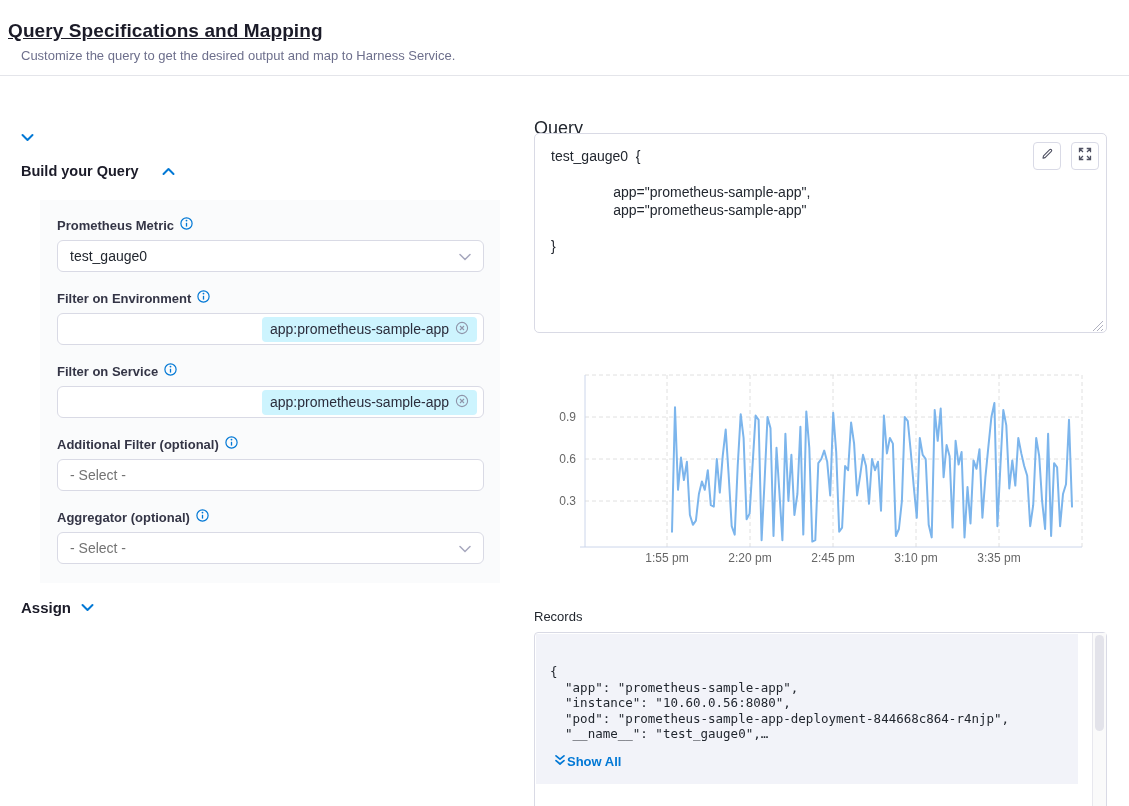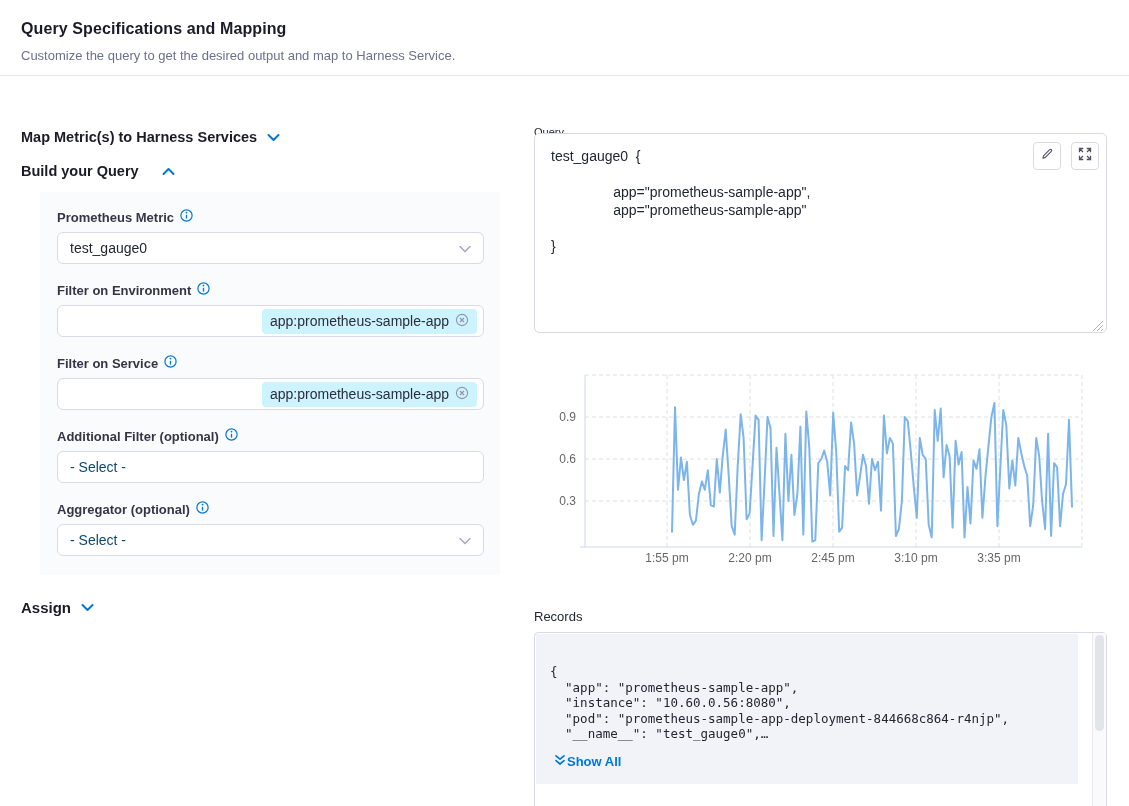--- a/index.html
+++ b/index.html
@@ -1,46 +1,46 @@
 <!DOCTYPE html>
 <html><head>
 <meta charset="utf-8">
 <style>
   * { box-sizing: border-box; margin: 0; padding: 0; }
   html,body { width:1129px; height:806px; overflow:hidden; background:#fff;
     font-family:"Liberation Sans", sans-serif; color:#22272f; }
   .abs { position:absolute; }
 
   
-  .page-title { left:21px; top:20px; font-size:16px; font-weight:700; color:#1b1b28; letter-spacing:.1px; }
+  .page-title { left:8px; top:20px; font-size:19px; font-weight:700; color:#1b1b28; letter-spacing:.1px;text-decoration:underline; }
   .page-subtitle { left:21px; top:48px; font-size:13px; color:#6d6f8c; }
   .header-divider { left:0; top:75px; width:1129px; height:1px; background:#e4e5ea; }
 
   
   .section-row { display:flex; align-items:center; gap:10px; cursor:pointer; }
   .section-label { font-size:14.5px; font-weight:700; color:#1b1b28; }
   .row-map { left:21px; top:128px; }
   .row-build { left:21px; top:162px;gap:23px; }
   .row-assign { left:21px; top:598px; }
   .row-assign .section-label { font-size:15px; }
 
-  .form-panel { left:40px; top:192px; width:460px; height:383px; background:#fafbfc; padding:16px 17px; }
+  .form-panel { left:40px; top:200px; width:460px; height:383px; background:#fafbfc; padding:16px 17px; }
   .field-group { margin-bottom:17px; }
   .field-label-row { display:flex; align-items:center; gap:6px; margin-bottom:6px; }
   .field-label { font-size:13px; font-weight:600; color:#343546; }
   .input { height:32px; width:427px; background:#fff; border:1px solid #d9dae5; border-radius:6px;
     display:flex; align-items:center; justify-content:space-between; padding:0 12px; cursor:pointer; }
   .input .value { font-size:14px; color:#22272f; }
-  .input .placeholder { font-size:14px; color:#0c4a6e; }
+  .input .placeholder { font-size:14px; color:#737373; }
   .input.taggy { padding:0 6px; justify-content:flex-end; }
   .tag { display:inline-flex; align-items:center; gap:6px; background:#cdf4fe; border-radius:4px;
     padding:4px 8px; font-size:14px; color:#2b2d3c; }
 
   
-  .query-label { left:534px; top:126px; font-size:11px; color:#22272f;text-align:center; }
+  .query-label { left:534px; top:118px; font-size:18px; color:#22272f;text-align:center; }
   .query-box { left:534px; top:133px; width:573px; height:200px; background:#fff;
     border:1px solid #d9dae5; border-radius:5px; }
   .query-pre { font-family:"Liberation Sans", sans-serif; font-size:14px; line-height:18px;
     color:#22272f; white-space:pre; padding:13px 16px; }
   .query-actions { position:absolute; top:8px; right:7px; display:flex; gap:10px; }
   .icon-btn { width:28px; height:28px; background:#fff; border:1px solid #d9dae6; border-radius:4px;
     display:flex; align-items:center; justify-content:center; cursor:pointer; }
   .resize-grip { position:absolute; right:2px; bottom:2px; width:12px; height:12px; cursor:nwse-resize; }
 
   .chart-wrap { left:534px; top:370px; width:573px; height:200px; }
@@ -60,21 +60,20 @@
     background:#e3e3ea; border-radius:5px; }
 </style>
 </head>
 <body>
 
 <div class="abs page-title">Query Specifications and Mapping</div>
 <div class="abs page-subtitle">Customize the query to get the desired output and map to Harness Service.</div>
 <div class="abs header-divider"></div>
 
 <div class="abs section-row row-map">
-  <span class="section-label">Map Metric(s) to Harness Services</span>
   <span>
     <svg width="13" height="9" viewBox="0 0 13 9">
         <polyline points="1.5,2 6.5,7 11.5,2" fill="none" stroke="#0278d5" stroke-width="2" stroke-linecap="round" stroke-linejoin="round"></polyline>
       </svg>
   </span>
 </div>
 
 <div class="abs section-row row-build">
   <span class="section-label">Build your Query</span>
   <span>

